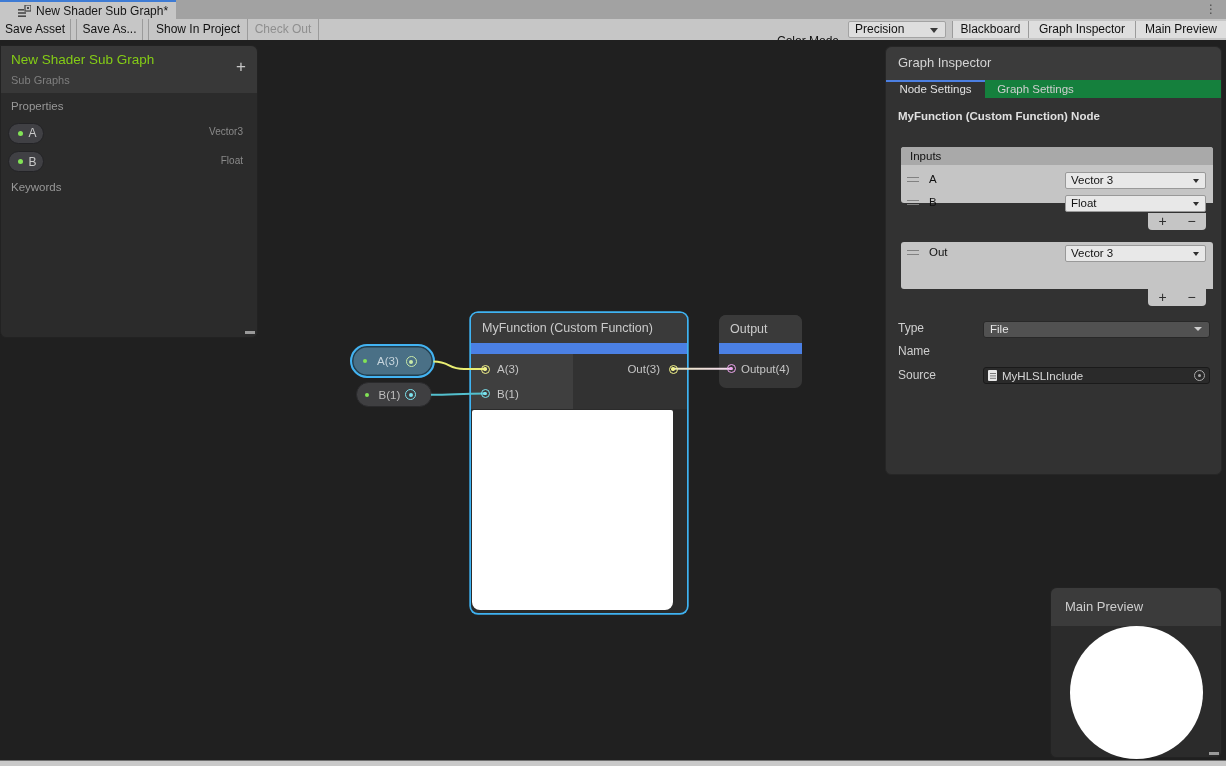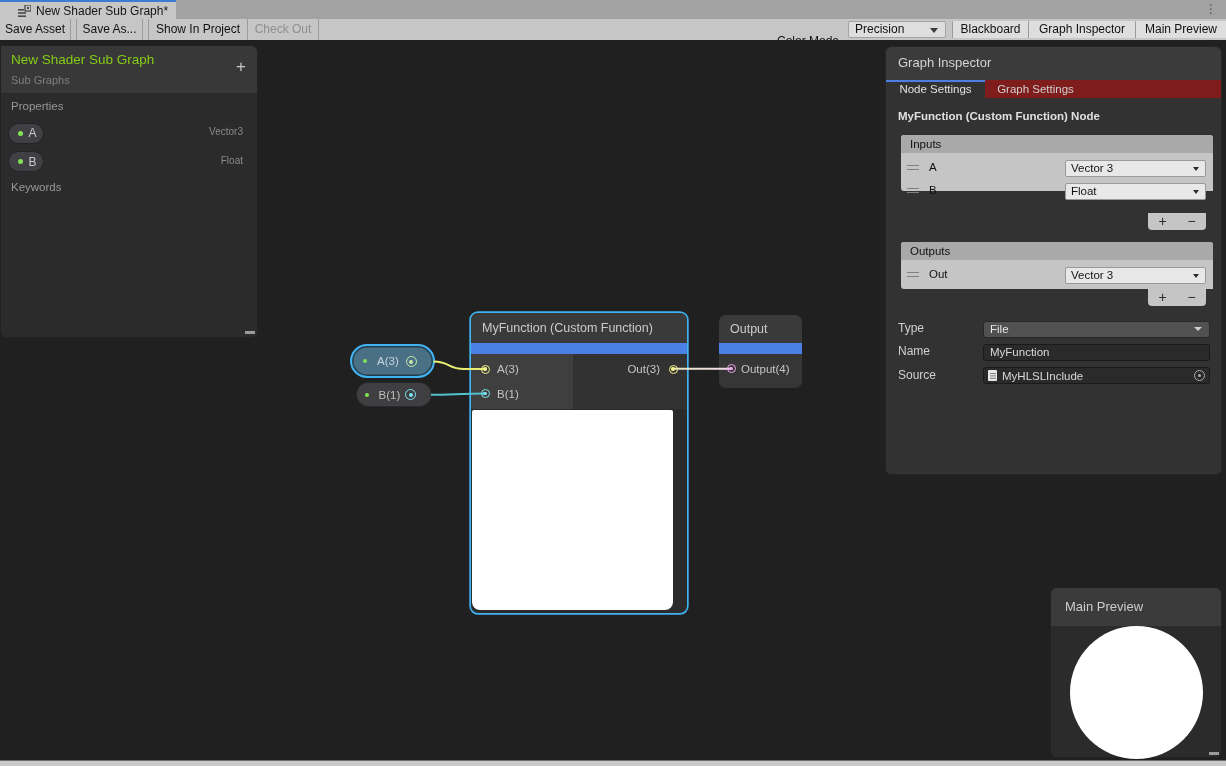--- a/index.html
+++ b/index.html
@@ -91,21 +91,21 @@
   .bb-pill .gdot { width:5px; height:5px; border-radius:50%; background:var(--property-dot-green); margin-left:9px; }
   .bb-pill .bp-label { font-size:12px; color:#C9C9C9; margin-left:5.5px; }
   .bb-type { position:absolute; right:14px; font-size:10px; color:#8A8A8A; }
   .resize-dash { position:absolute; width:10px; height:3px; background:#9A9A9A; }
 
   
   .inspector { left:885px; top:6px; width:337px; height:429px; background:#323232; border-radius:6px;
                border:1px solid #262626; }
   .gi-head { position:relative; height:33px; background:#3B3B3B; border-radius:6px 6px 0 0; }
   .gi-title { position:absolute; left:12px; top:8px; font-size:13px; color:#D4D4D4; }
-  .gi-tabrow { position:absolute; left:0; top:33px; width:335px; height:18px; background:#7f1d1d; }
+  .gi-tabrow { position:absolute; left:0; top:33px; width:335px; height:18px; background:#15803d; }
   .gi-tab-active { position:absolute; left:0; top:0; width:99px; height:18px; background:#323232;
                    border-top:2px solid var(--inspector-tab-accent); font-size:11.5px; color:#E0E0E0;
                    text-align:center; line-height:15px; }
   .gi-tab { position:absolute; left:99px; top:0; width:101px; height:18px; font-size:11.5px; color:#CFCFCF;
             text-align:center; line-height:18px; }
   .gi-node-title { position:absolute; left:12px; top:63px; font-size:11.5px; font-weight:bold; color:#E0E0E0; }
 
   .rlist { position:absolute; left:15px; width:312px; background:#C5C5C5; border-radius:3px 3px 0 3px; }
   .rlist-head { height:18px; background:#A9A9A9; border-radius:3px 3px 0 0; font-size:11.5px; color:#101010;
                 line-height:18px; padding-left:9px; }
@@ -282,21 +282,21 @@
     <div class="panel inspector">
       <div class="gi-head">
         <div class="gi-title">Graph Inspector</div>
       </div>
       <div class="gi-tabrow">
         <div class="gi-tab-active">Node Settings</div>
         <div class="gi-tab">Graph Settings</div>
       </div>
       <div class="gi-node-title">MyFunction (Custom Function) Node</div>
 
-      <div class="rlist" style="top:88px;height:56px;">
+      <div class="rlist" style="top:100px;height:56px;">
         <div class="rlist-head">Inputs</div>
         <div class="rrow">
           <div class="rhandle"></div>
           <div class="rname">A</div>
           <div class="rdrop">
             <span>Vector 3</span>
             <div class="dd-arrow"></div>
           </div>
         </div>
         <div class="rrow">
@@ -307,44 +307,40 @@
             <div class="dd-arrow"></div>
           </div>
         </div>
       </div>
       <div class="rfoot" style="left:262px;top:166px;">
         <span class="plus">+</span>
         <span class="minus">−</span>
       </div>
 
       <div class="rlist" style="top:195px;height:47px;">
-        <div class="rlist-head">Outputs</div>
         <div class="rrow">
           <div class="rhandle"></div>
           <div class="rname">Out</div>
           <div class="rdrop">
             <span>Vector 3</span>
             <div class="dd-arrow"></div>
           </div>
         </div>
       </div>
       <div class="rfoot" style="left:262px;top:242px;">
         <span class="plus">+</span>
         <span class="minus">−</span>
       </div>
 
       <div class="gi-label" style="top:274px;">Type</div>
       <div class="gi-drop-dark" style="top:273.5px;">
         <span>File</span>
         <div class="dd-arrow"></div>
       </div>
       <div class="gi-label" style="top:297px;">Name</div>
-      <div class="gi-field" style="top:296.5px;">
-        <span>MyFunction</span>
-      </div>
       <div class="gi-label" style="top:321px;">Source</div>
       <div class="gi-obj" style="top:320px;">
         <div class="doc-icon"></div>
         <span>MyHLSLInclude</span>
         <div class="obj-picker">
             <div class="pdot"></div>
           </div>
       </div>
     </div>
 

